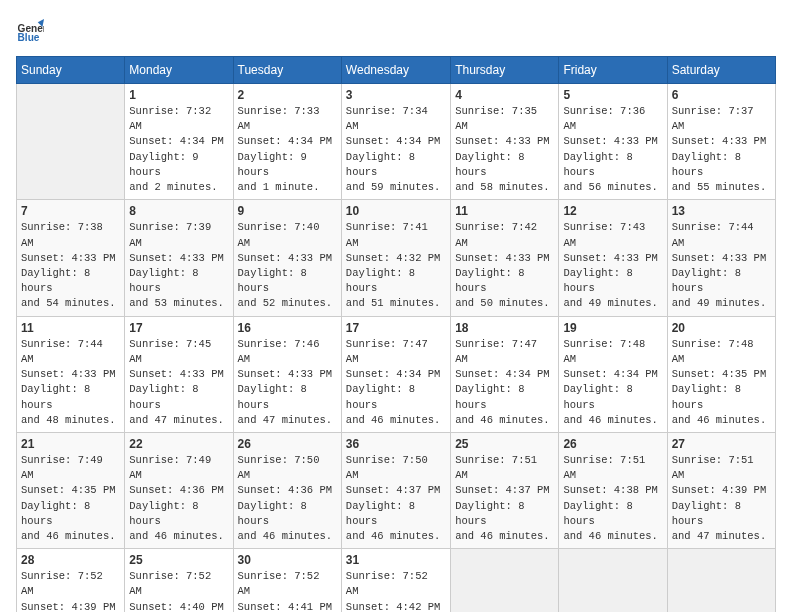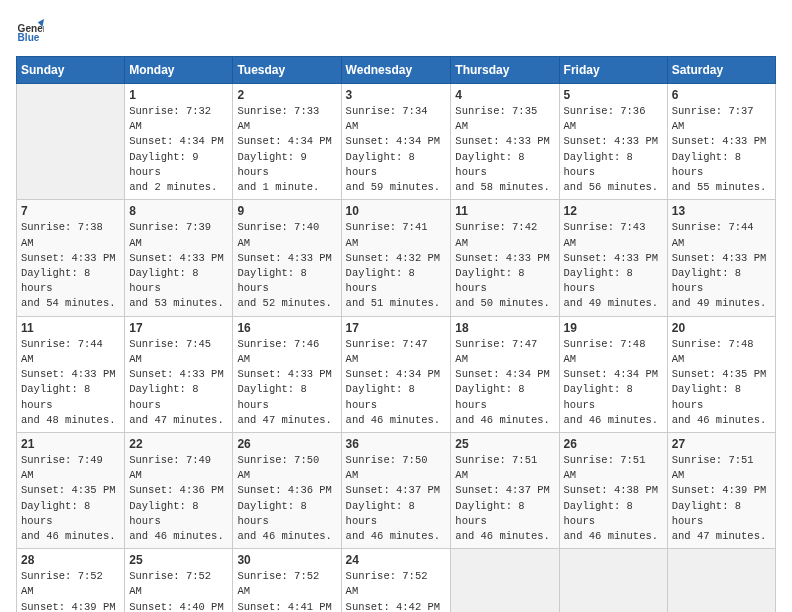--- a/index.html
+++ b/index.html
@@ -51,21 +51,21 @@
       width: 100%;
       border-collapse: collapse;
       font-size: 11px;
     }
     thead tr th {
       background-color: #2a6db5;
       color: #fff;
       padding: 6px 4px;
       text-align: left;
       font-size: 12px;
-      font-weight: bold;
+      font-weight: normal;
       border: 1px solid #1e5a9a;
     }
     tbody tr td {
       border: 1px solid #ccc;
       padding: 4px 4px;
       vertical-align: top;
       min-height: 70px;
       background: #fff;
     }
     tbody tr:nth-child(even) td {
@@ -246,21 +246,21 @@
         </td>
         <td>
           <span class="day-num">25</span>
           <div class="day-info">Sunrise: 7:52 AM<br>Sunset: 4:40 PM<br>Daylight: 8 hours<br>and 48 minutes.</div>
         </td>
         <td>
           <span class="day-num">30</span>
           <div class="day-info">Sunrise: 7:52 AM<br>Sunset: 4:41 PM<br>Daylight: 8 hours<br>and 48 minutes.</div>
         </td>
         <td>
-          <span class="day-num">24</span>
+          <span class="day-num">31</span>
           <div class="day-info">Sunrise: 7:52 AM<br>Sunset: 4:42 PM<br>Daylight: 8 hours<br>and 49 minutes.</div>
         </td>
         <td class="empty"></td>
         <td class="empty"></td>
         <td class="empty"></td>
       </tr>
     </tbody>
 </table>
 
 </body></html>

